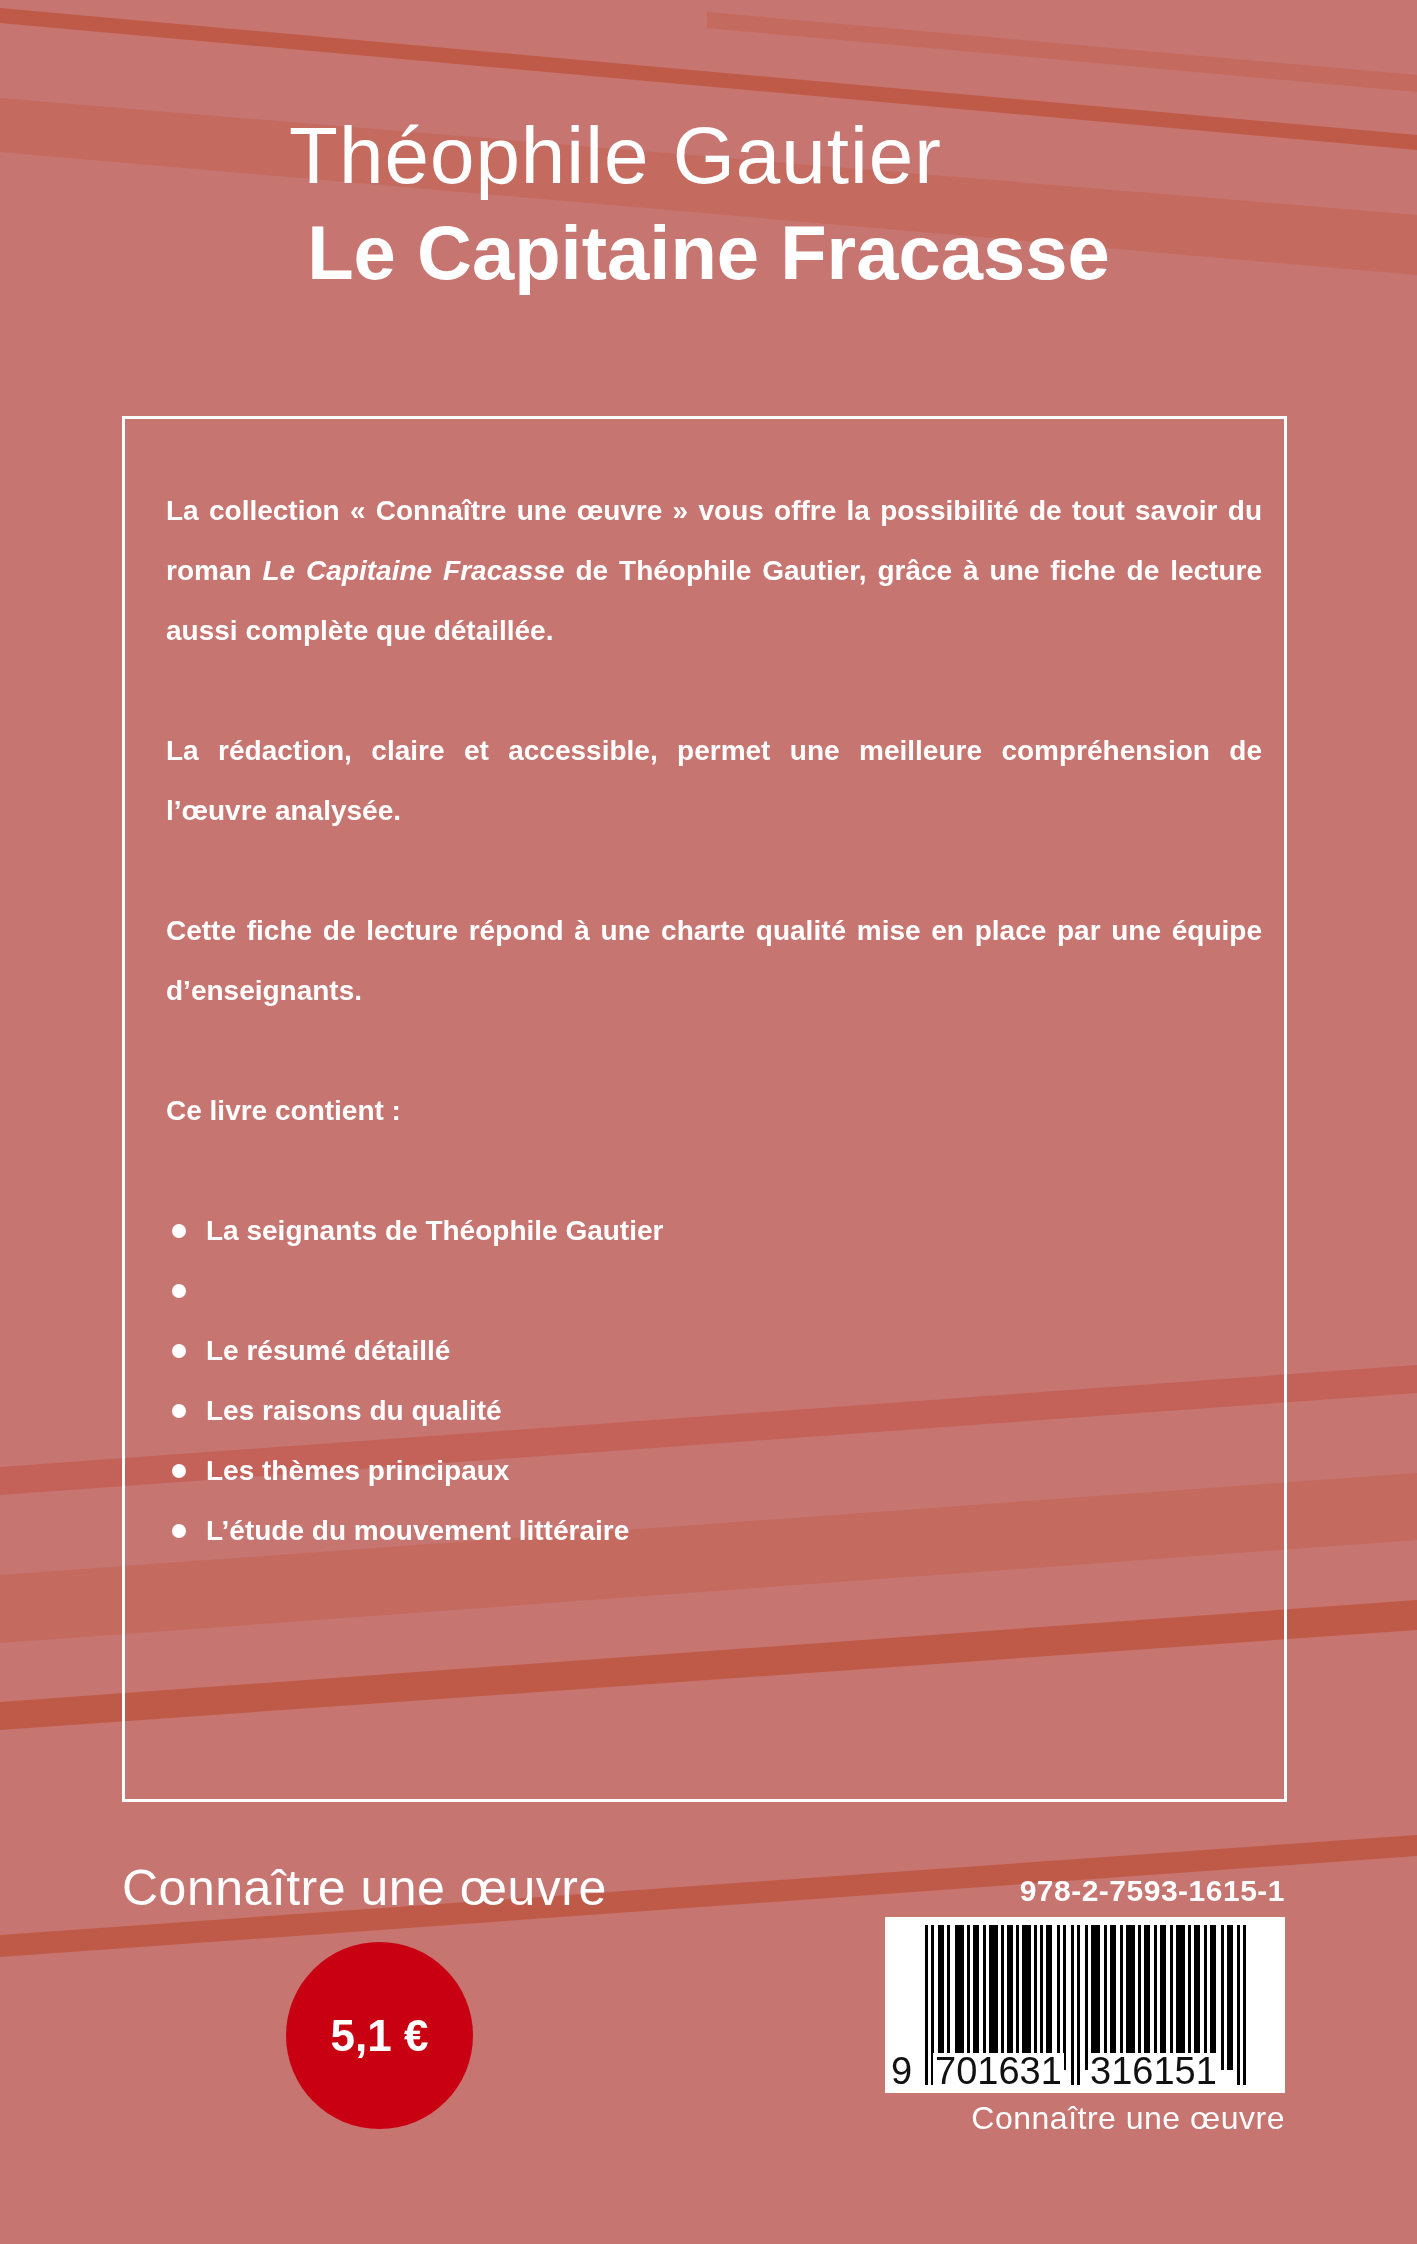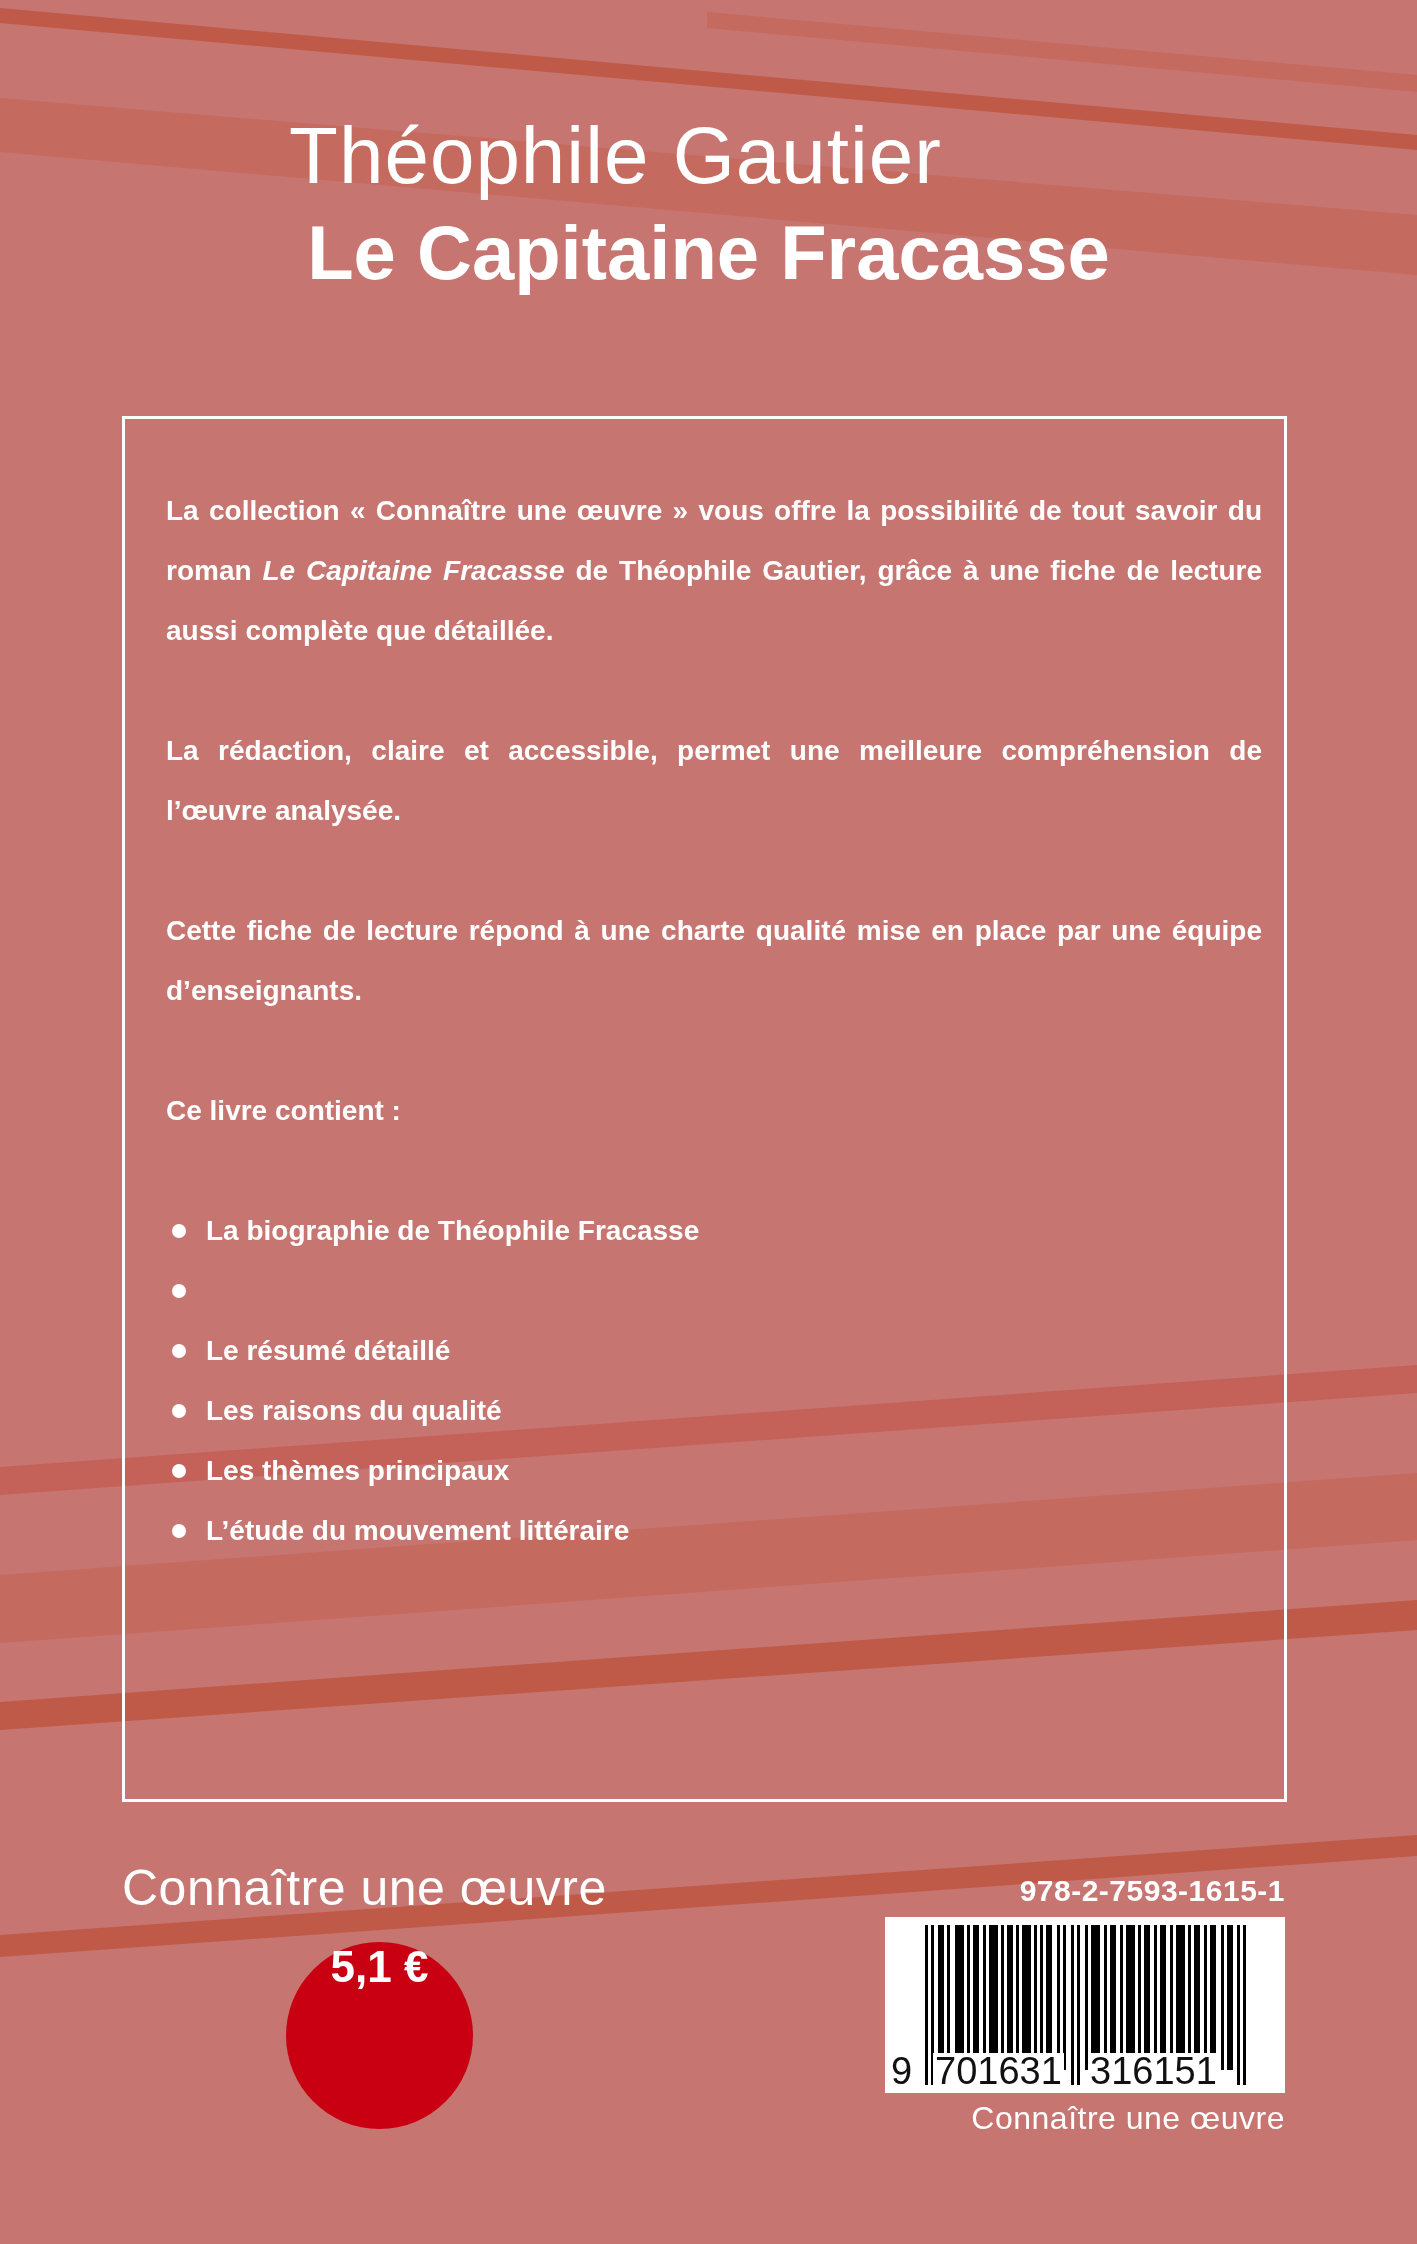--- a/index.html
+++ b/index.html
@@ -36,21 +36,21 @@
   .contents-list { list-style: none; margin: 0; padding: 0; }
   .contents-list li { display: flex; align-items: center; height: 60px; }
   .bullet { width: 14px; height: 14px; border-radius: 50%; background: #fff; margin: 0 20px 0 6px; flex: none; }
   .collection-left {
     position: absolute; left: 122px; top: 1858px;
     font-size: 50px; font-weight: 300; line-height: 60px; z-index: 2; letter-spacing: 0.5px;
   }
   .price-badge {
     position: absolute; left: 286px; top: 1942px; width: 187px; height: 187px;
     border-radius: 50%; background: #c80012; z-index: 2;
-    display: flex; justify-content: center;
+    display: flex; align-items: center; justify-content: center;
   }
   .price-text { font-size: 44px; font-weight: 700; }
   .isbn-text {
     position: absolute; right: 132px; top: 1873px;
     font-size: 30px; font-weight: 700; line-height: 36px; z-index: 2; letter-spacing: 0.5px;
   }
   .barcode-box {
     position: absolute; left: 885px; top: 1917px; width: 400px; height: 176px;
     background: #ffffff; z-index: 2;
   }
@@ -85,21 +85,21 @@
 
 <div class="info-box">
   <div class="info-content">
     <p class="para"><span>La collection « Connaître une œuvre » vous offre la possibilité de tout savoir du roman </span><em>Le Capitaine Fracasse</em><span> de Théophile Gautier, grâce à une fiche de lecture aussi complète que détaillée.</span></p>
     <p class="para">La rédaction, claire et accessible, permet une meilleure compréhension de l’œuvre analysée.</p>
     <p class="para">Cette fiche de lecture répond à une charte qualité mise en place par une équipe d’en­seignants.</p>
     <p class="contents-heading">Ce livre contient :</p>
     <ul class="contents-list">
       <li>
           <span class="bullet"></span>
-          <span>La biographie de Théophile Fracasse</span>
+          <span>La seignants de Théophile Gautier</span>
         </li>
       <li>
           <span class="bullet"></span>
         </li>
       <li>
           <span class="bullet"></span>
           <span>Le résumé détaillé</span>
         </li>
       <li>
           <span class="bullet"></span>

